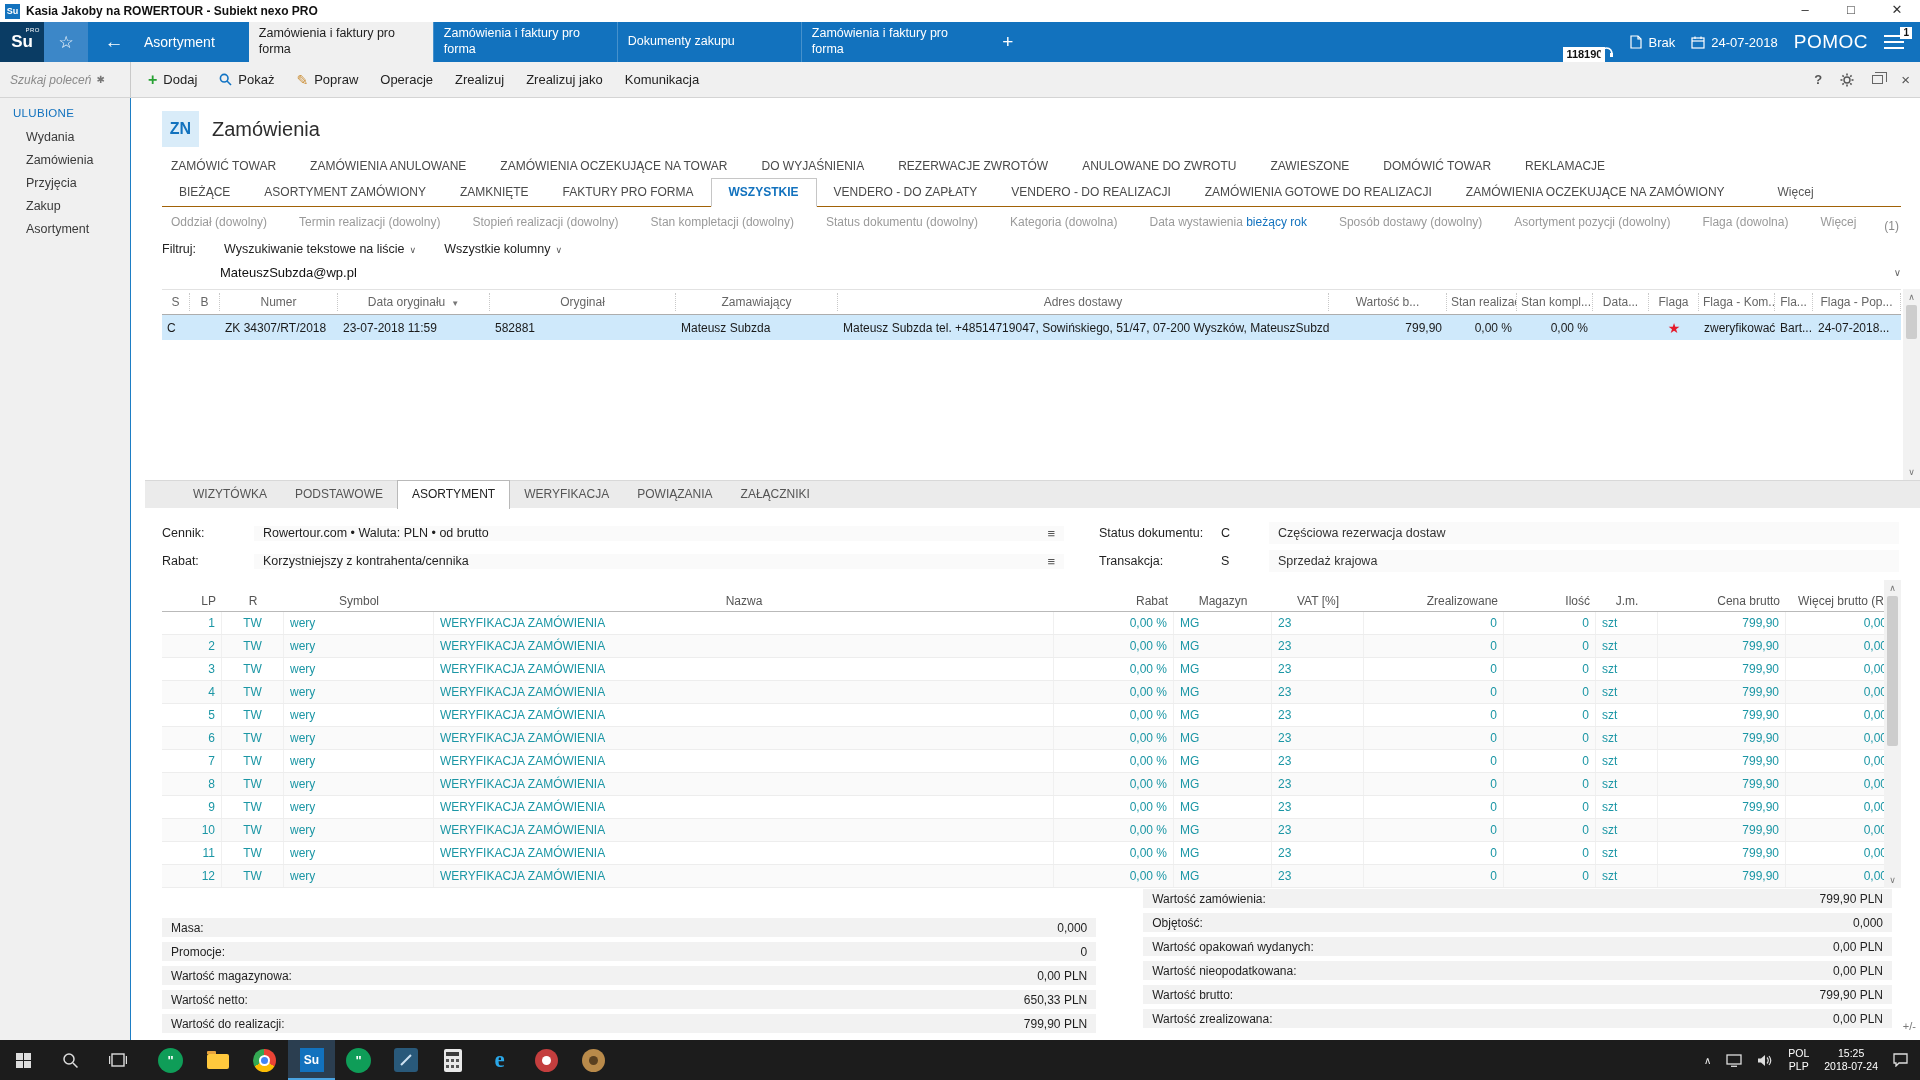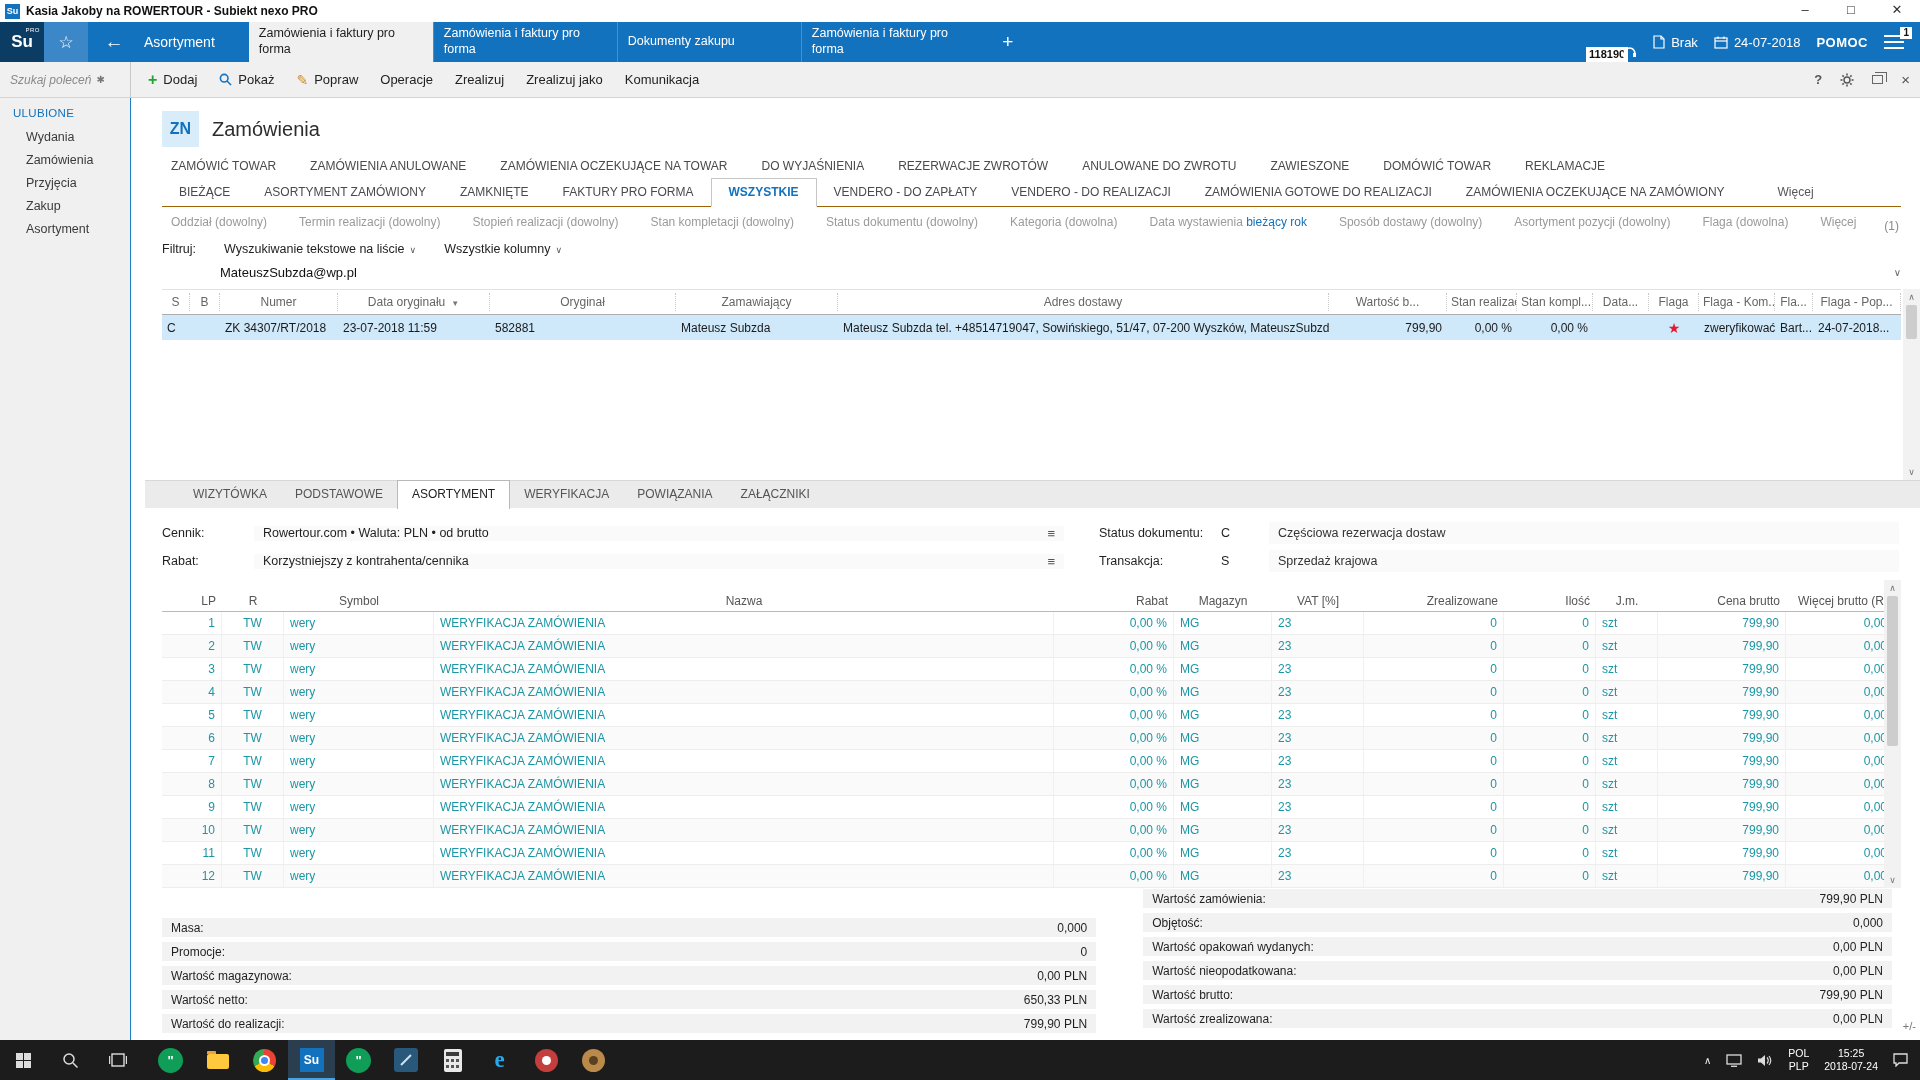--- a/index.html
+++ b/index.html
@@ -26,21 +26,21 @@
   .doc-tabs { display:flex; align-items:stretch; }
   .doc-tab { width:184px; padding:4px 10px; font-size:12.5px; line-height:1.25; border-left:1px solid rgba(255,255,255,.22); }
   .doc-tab.active { background:#f0f0f0; color:#1e1e1e; border-left:none; }
   .doc-tab.single { display:flex; align-items:center; }
   .plus-tab { width:46px; display:flex; align-items:center; justify-content:center; font-size:19px; font-weight:300; }
   .topbar-right { margin-left:auto; display:flex; align-items:center; gap:16px; padding-right:12px; }
   .counter-wrap { position:relative; display:flex; align-items:flex-end; height:100%; padding-top:2px; }
   .counter-badge { background:#fff; color:#111; font-weight:bold; font-size:11px; padding:1px 3px; line-height:13px; }
   .phone-ic { margin:0 0 4px -6px; }
   .chip-item { display:flex; align-items:center; gap:6px; font-size:13px; }
-  .pomoc { font-size:13px; letter-spacing:.5px;font-weight:bold; }
+  .pomoc { font-size:19px; letter-spacing:.5px; }
   .burger { position:relative; width:20px; height:14px; display:flex; flex-direction:column; justify-content:space-between; margin-right:4px;}
   .burger i { display:block; height:2px; background:#fff; }
   .burger .bdg { position:absolute; top:-8px; right:-8px; background:#fff; color:#111; font-style:normal;
     font-size:10px; font-weight:bold; padding:0 3px; line-height:12px; height:12px; }
 
   
   .toolbar { height:36px; background:#f0f0f0; border-bottom:1px solid #d4d4d4; display:flex; align-items:center; flex:0 0 auto; }
   .cmd-search { width:131px; align-self:stretch; display:flex; align-items:center; padding-left:10px; gap:5px;
     color:#8a8a8a; font-style:italic; font-size:12px; border-right:1px solid #c9c9c9; }
   .cmd-search .pin { font-style:normal; color:#777; font-size:10px; }

